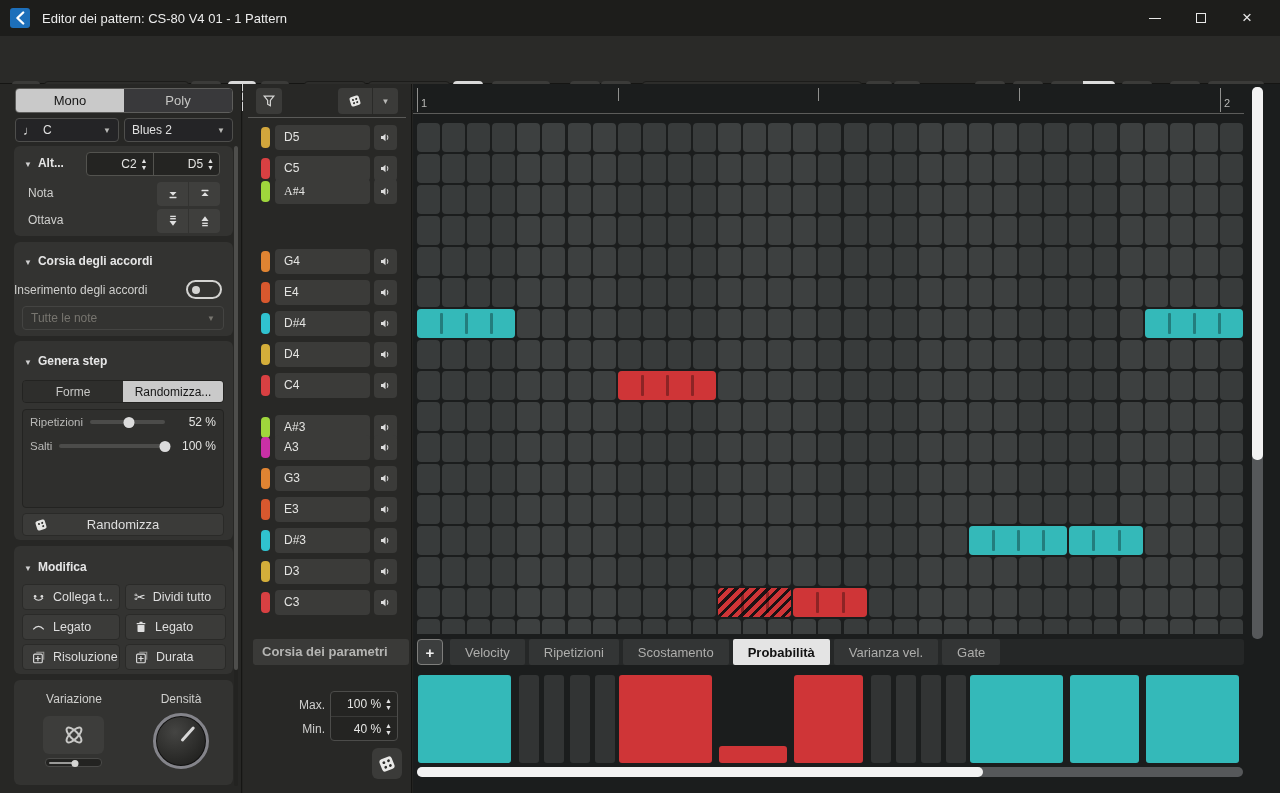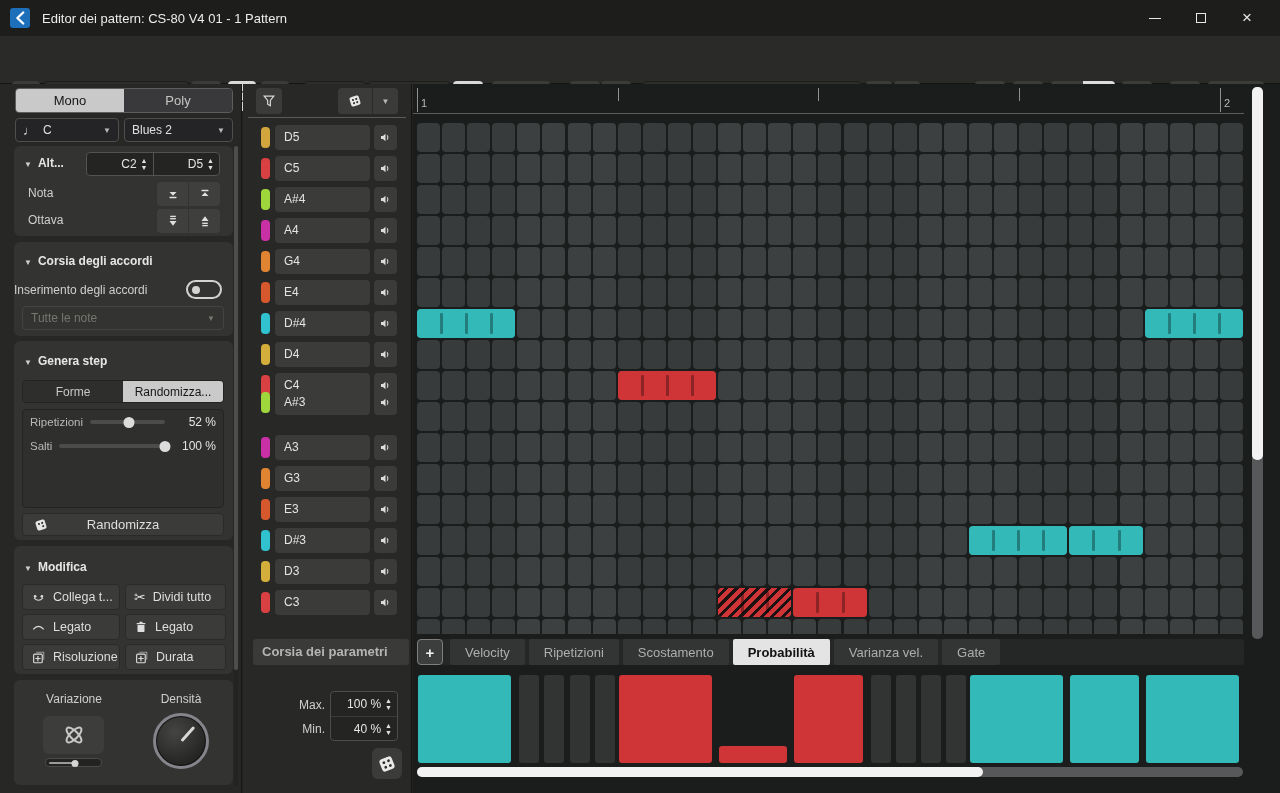--- a/index.html
+++ b/index.html
@@ -512,33 +512,23 @@
         <div class="nrow" style="top: 70px;">
           <span class="stripe" style="background:#d84042"></span>
           <span class="nfield">C5</span>
           <span class="nspk">
             <svg viewBox="0 0 20 20" width="15" height="15">
               <path d="M4 8v4h2.6L10 15V5L6.6 8H4z" fill="currentColor"></path>
               <path d="M12 7.3a3.8 3.8 0 0 1 0 5.4" stroke="currentColor" fill="none" stroke-width="1.4"></path>
             </svg>
           </span>
         </div>
-        <div class="nrow" style="top: 101px;">
+        <div class="nrow" style="top: 93px; font-family: Liberation Serif, serif;">
           <span class="stripe" style="background:#9fd63c"></span>
           <span class="nfield">A#4</span>
-          <span class="nspk">
-            <svg viewBox="0 0 20 20" width="15" height="15">
-              <path d="M4 8v4h2.6L10 15V5L6.6 8H4z" fill="currentColor"></path>
-              <path d="M12 7.3a3.8 3.8 0 0 1 0 5.4" stroke="currentColor" fill="none" stroke-width="1.4"></path>
-            </svg>
-          </span>
-        </div>
-        <div class="nrow" style="top: 132px;">
-          <span class="stripe" style="background:#c930a6"></span>
-          <span class="nfield">A4</span>
           <span class="nspk">
             <svg viewBox="0 0 20 20" width="15" height="15">
               <path d="M4 8v4h2.6L10 15V5L6.6 8H4z" fill="currentColor"></path>
               <path d="M12 7.3a3.8 3.8 0 0 1 0 5.4" stroke="currentColor" fill="none" stroke-width="1.4"></path>
             </svg>
           </span>
         </div>
         <div class="nrow" style="top: 163px;">
           <span class="stripe" style="background:#e08432"></span>
           <span class="nfield">G4</span>
@@ -582,21 +572,21 @@
         <div class="nrow" style="top: 287px;">
           <span class="stripe" style="background:#d84042"></span>
           <span class="nfield">C4</span>
           <span class="nspk">
             <svg viewBox="0 0 20 20" width="15" height="15">
               <path d="M4 8v4h2.6L10 15V5L6.6 8H4z" fill="currentColor"></path>
               <path d="M12 7.3a3.8 3.8 0 0 1 0 5.4" stroke="currentColor" fill="none" stroke-width="1.4"></path>
             </svg>
           </span>
         </div>
-        <div class="nrow" style="top: 304px; padding-left: 48px;">
+        <div class="nrow" style="top: 329px; padding-left: 48px;">
           <span class="stripe" style="background:#9fd63c"></span>
           <span class="nfield">A#3</span>
           <span class="nspk">
             <svg viewBox="0 0 20 20" width="15" height="15">
               <path d="M4 8v4h2.6L10 15V5L6.6 8H4z" fill="currentColor"></path>
               <path d="M12 7.3a3.8 3.8 0 0 1 0 5.4" stroke="currentColor" fill="none" stroke-width="1.4"></path>
             </svg>
           </span>
         </div>
         <div class="nrow" style="top: 349px;">

